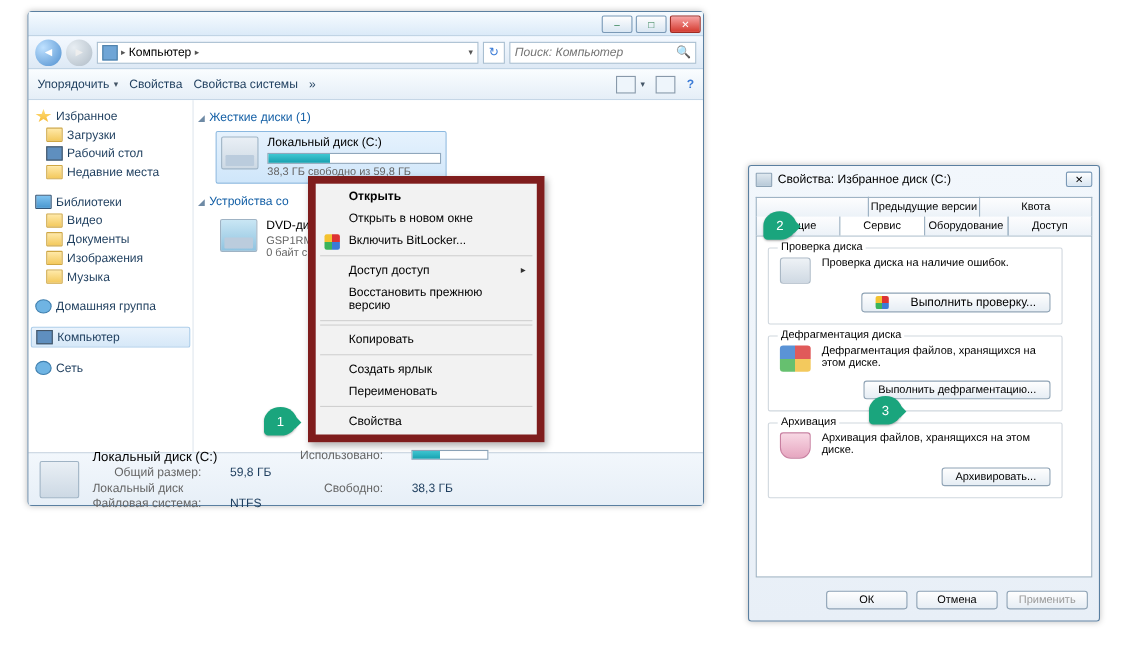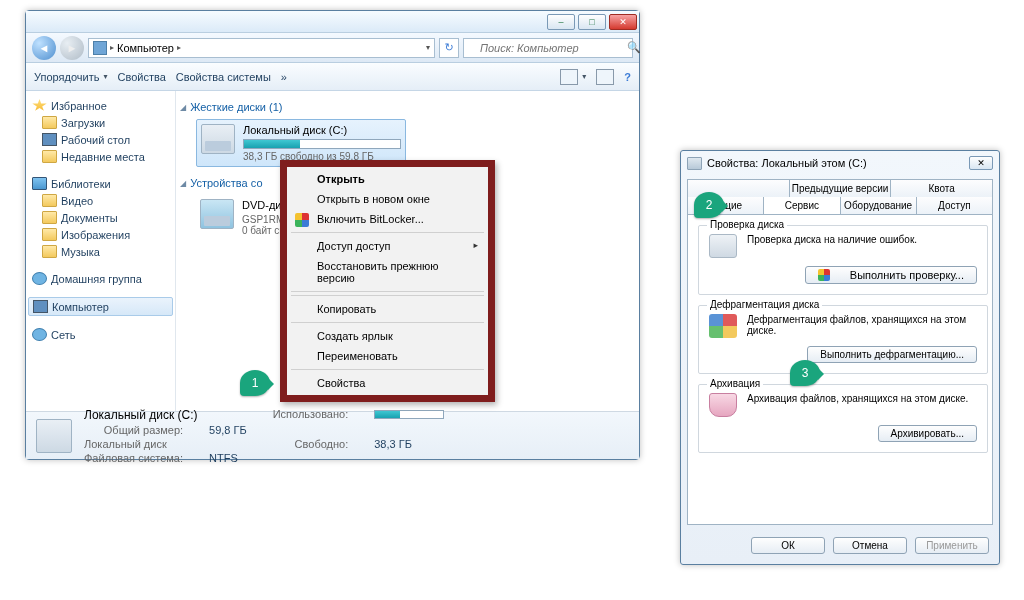--- a/index.html
+++ b/index.html
@@ -24,21 +24,21 @@
     display:flex; align-items:center; gap:4px; height:30px; padding:0 6px;
     background: linear-gradient(#f4f9ff,#dde9f5); border-bottom:1px solid #b9cee0;
   }
   .nav-btn { width:24px; height:24px; border-radius:50%; background:radial-gradient(circle at 30% 30%,#bfe1ff,#4f8fcf); display:flex; align-items:center; justify-content:center; color:#fff; font-size:11px; }
   .nav-btn.disabled { background:radial-gradient(circle at 30% 30%,#e8eef3,#b0bcc7); color:#eee; }
   .breadcrumb { flex:1; height:20px; border:1px solid #a8bed1; background:#fff; display:flex; align-items:center; padding:0 4px; gap:3px; }
   .breadcrumb span.crumb { color:#000; }
   .breadcrumb span.sep { color:#555; font-size:8px; }
   .bc-icon { width:14px; height:14px; background:#6fa5d6; border:1px solid #4d7fa8; display:inline-block; }
   .refresh { width:20px; height:20px; border:1px solid #a8bed1; background:#fff; display:flex; align-items:center; justify-content:center; }
-  .searchbox { width:170px; height:20px; border:1px solid #a8bed1; background:#fff; display:flex; align-items:center; padding:0 16px; gap:4px; }
+  .searchbox { width:170px; height:20px; border:1px solid #a8bed1; background:#fff; display:flex; align-items:center; padding:0 4px; gap:4px; }
   .searchbox input { border:0; outline:0; flex:1; font-style:italic; color:#999; background:transparent; }
 
   .toolbar { height:28px; background:linear-gradient(#fafdff,#e5eef7); border-bottom:1px solid #c5d6e6; display:flex; align-items:center; padding:0 8px; gap:10px; }
   .toolbar .tb-item { color:#1e3e5e; display:flex; align-items:center; gap:2px; }
   .toolbar .tb-item.dd::after { content:"▾"; font-size:8px; margin-left:2px; color:#456; }
   .toolbar .spacer { flex:1; }
   .tb-icon { width:18px; height:16px; border:1px solid #89a; background:#eef5fb; }
 
   .body { display:flex; height: calc(100% - 22px - 30px - 28px - 48px); background:#fff; }
   .sidebar { width:150px; border-right:1px solid #e0e7ee; padding:6px 2px; }
@@ -109,21 +109,21 @@
   .props-title .x { margin-left:auto; width:24px; height:14px; border:1px solid #7a99b6; border-radius:2px; background:linear-gradient(#fefefe,#d9e6f2); display:flex; align-items:center; justify-content:center; font-size:9px; }
 
   .tabs { padding:4px 6px 0 6px; }
   .tabrow { display:flex; gap:0; }
   .tab { flex:1; text-align:center; padding:3px 0; border:1px solid #9fb3c4; border-bottom:none; background:linear-gradient(#fdfdfe,#ecf2f8); font-size:10px; color:#000; position:relative; }
   .tab + .tab { margin-left:-1px; }
   .tabrow2 .tab { border-top:none; }
   .tab.active { background:#fff; z-index:2; }
   .tab.hidden-by-callout { color:transparent; }
 
-  .tabpanel { margin:0 6px 6px 6px; border:1px solid #9fb3c4; background:#fff; flex:1; padding:10px 4px 6px 10px; }
+  .tabpanel { margin:0 6px 6px 6px; border:1px solid #9fb3c4; background:#fff; flex:1; padding:10px 26px 6px 10px; }
   .group { border:1px solid #d0d7de; border-radius:2px; padding:8px 10px 10px 10px; margin-bottom:10px; position:relative; }
   .group-title { position:absolute; top:-7px; left:8px; background:#fff; padding:0 3px; font-size:10px; color:#000; }
   .grow { display:flex; align-items:flex-start; gap:10px; margin-bottom:8px; }
   .gicon { width:28px; height:24px; flex-shrink:0; }
   .gi-disk  { background:linear-gradient(#eef2f6,#cfd9e3); border:1px solid #aab8c5; border-radius:3px; }
   .gi-defrag{ background:conic-gradient(#e05a5a 0 25%, #f3c95d 0 50%, #66c06f 0 75%, #5a93d6 0); border-radius:3px; }
   .gi-arch  { background:linear-gradient(#f8d8e4,#e6a6c0); border:1px solid #c87fa0; border-radius:3px 3px 10px 10px; }
   .gdesc { font-size:10px; color:#000; flex:1; }
   .gbtn-row { text-align:right; }
   .gbtn { display:inline-flex; align-items:center; gap:20px; padding:2px 12px; border:1px solid #8fa3b5; border-radius:3px; background:linear-gradient(#fefefe,#e6edf4); font-size:10px; color:#000; }
@@ -299,21 +299,21 @@
   <div class="ctx-item">Переименовать</div>
   <div class="ctx-sep"></div>
   <div class="ctx-item">Свойства</div>
 </div>
 
 <div class="callout tail-right" style="left:240px; top:370px">1</div>
 
 <div class="props">
   <div class="props-title">
     <span class="ficon ic-drive"></span>
-    <span>Свойства: Локальный этом (C:)</span>
+    <span>Свойства: Избранное диск (C:)</span>
     <div class="x">✕</div>
   </div>
 
   <div class="tabs">
     <div class="tabrow">
       <div class="tab hidden-by-callout">Безопасность</div>
       <div class="tab">Предыдущие версии</div>
       <div class="tab">Квота</div>
     </div>
     <div class="tabrow tabrow2">

